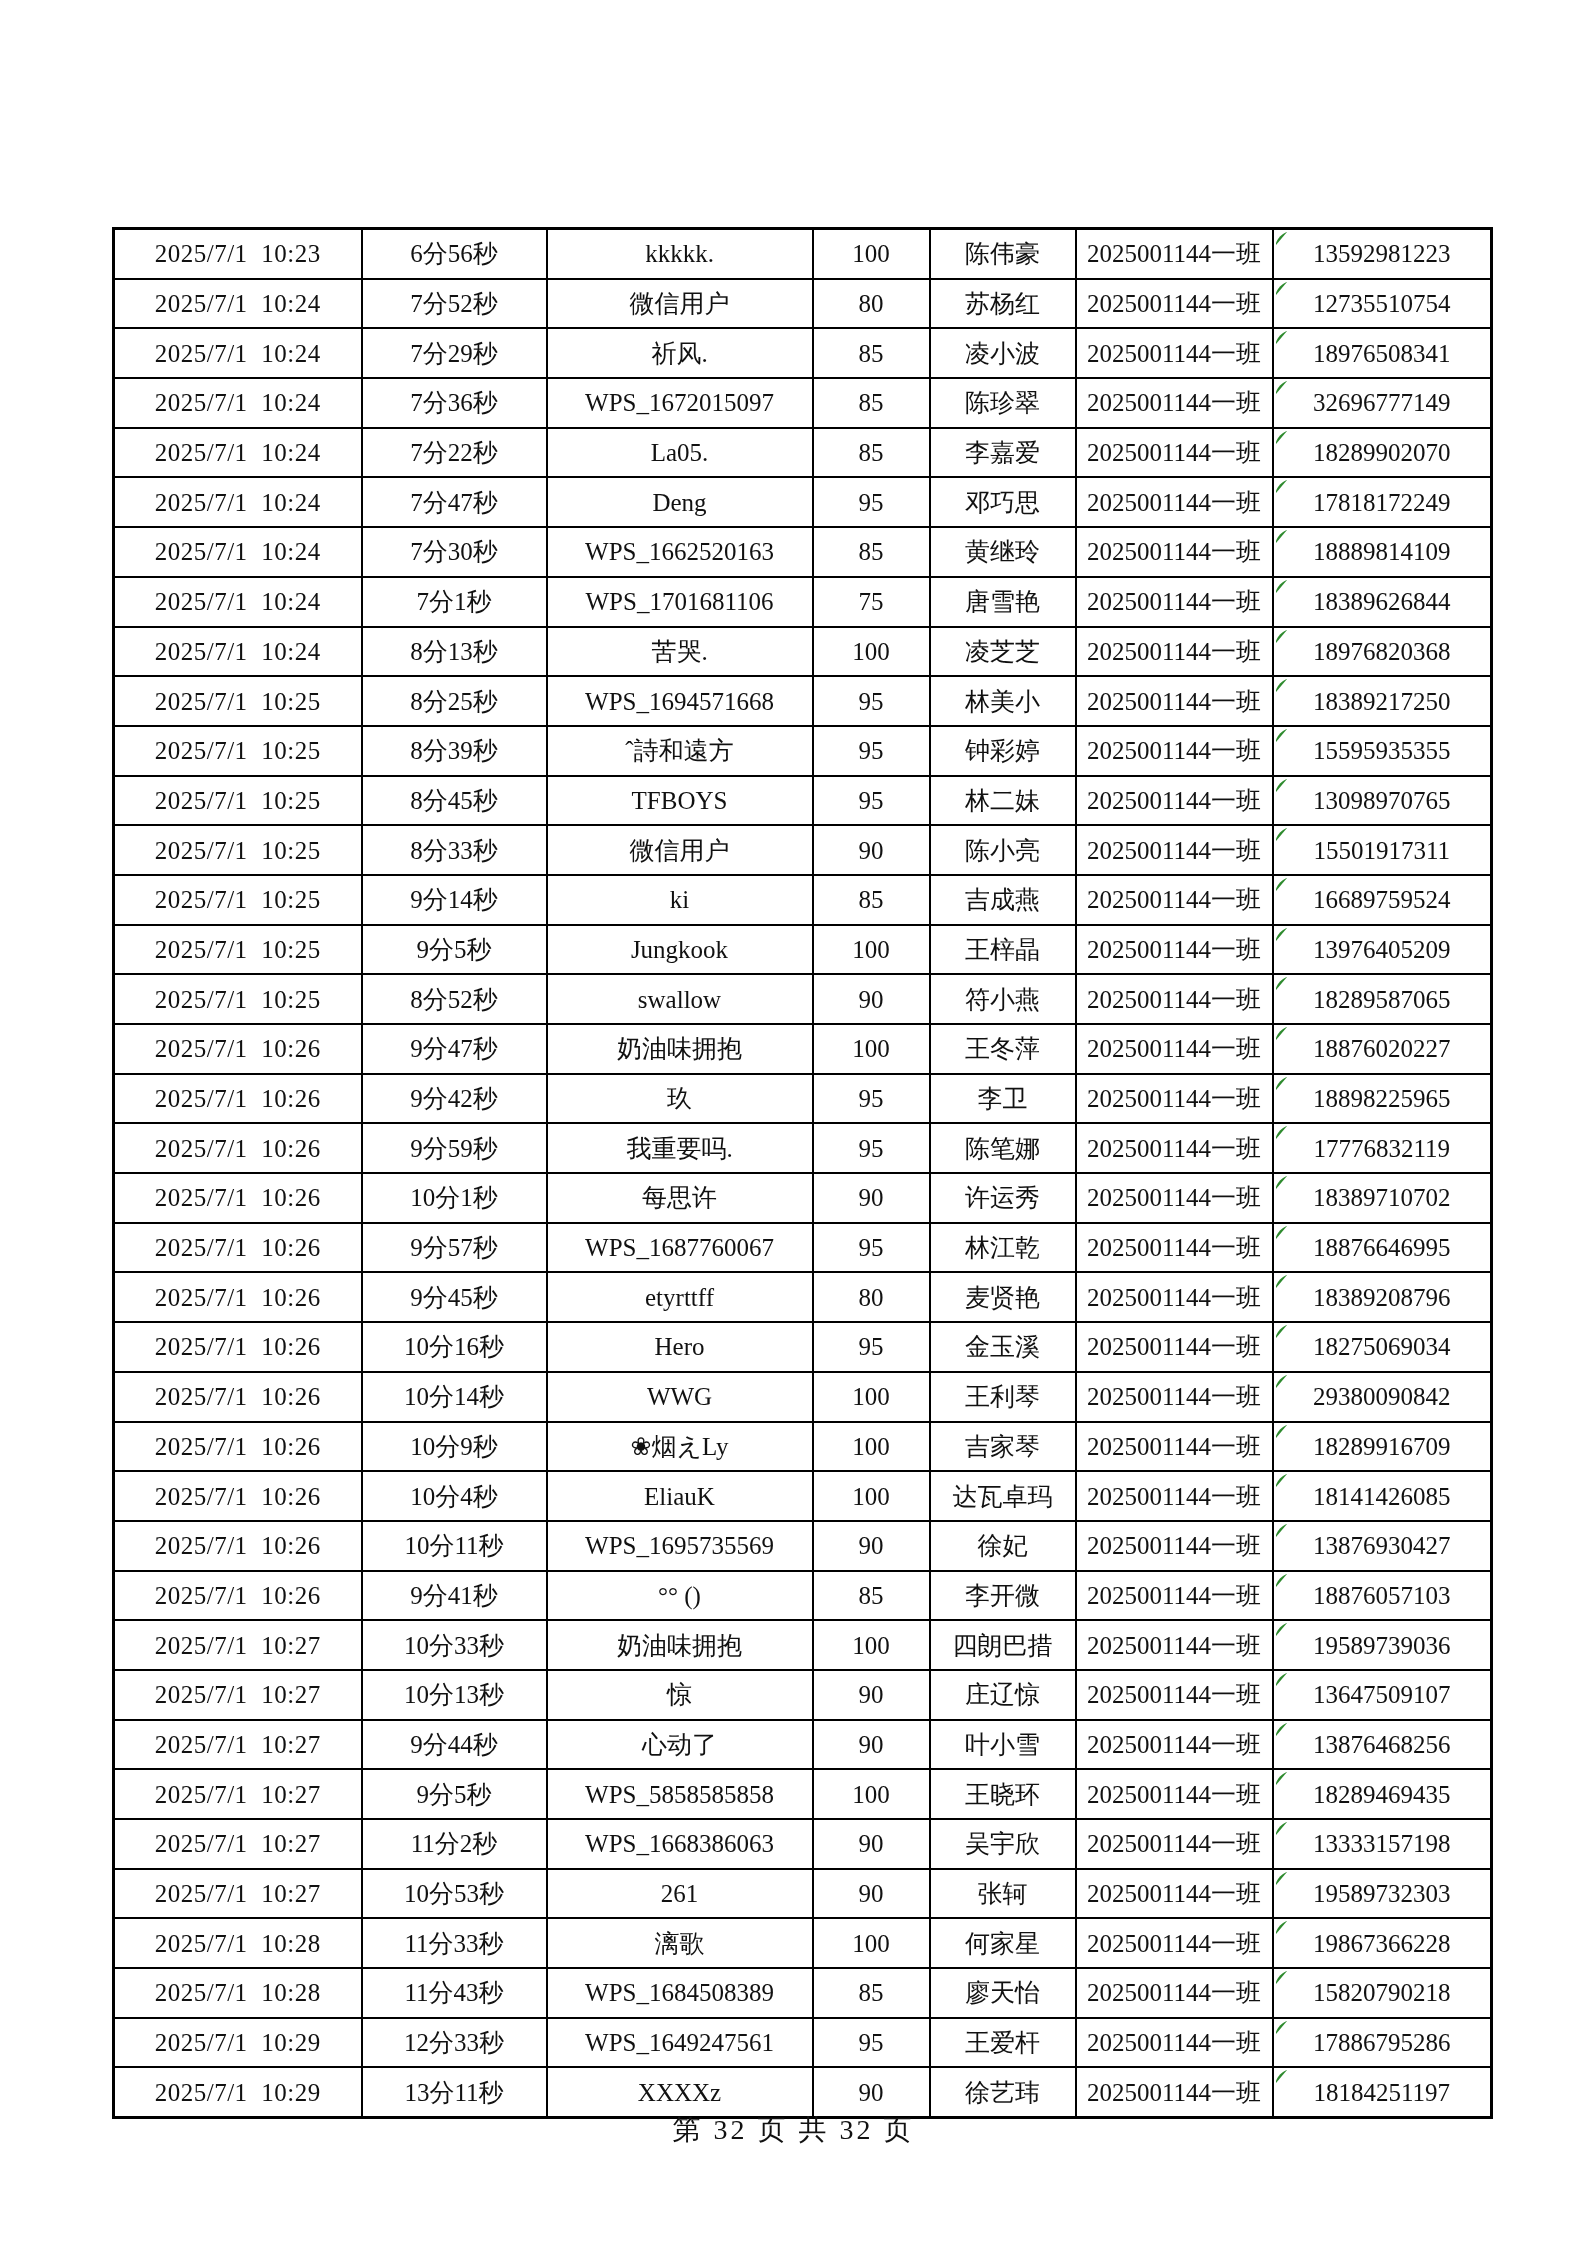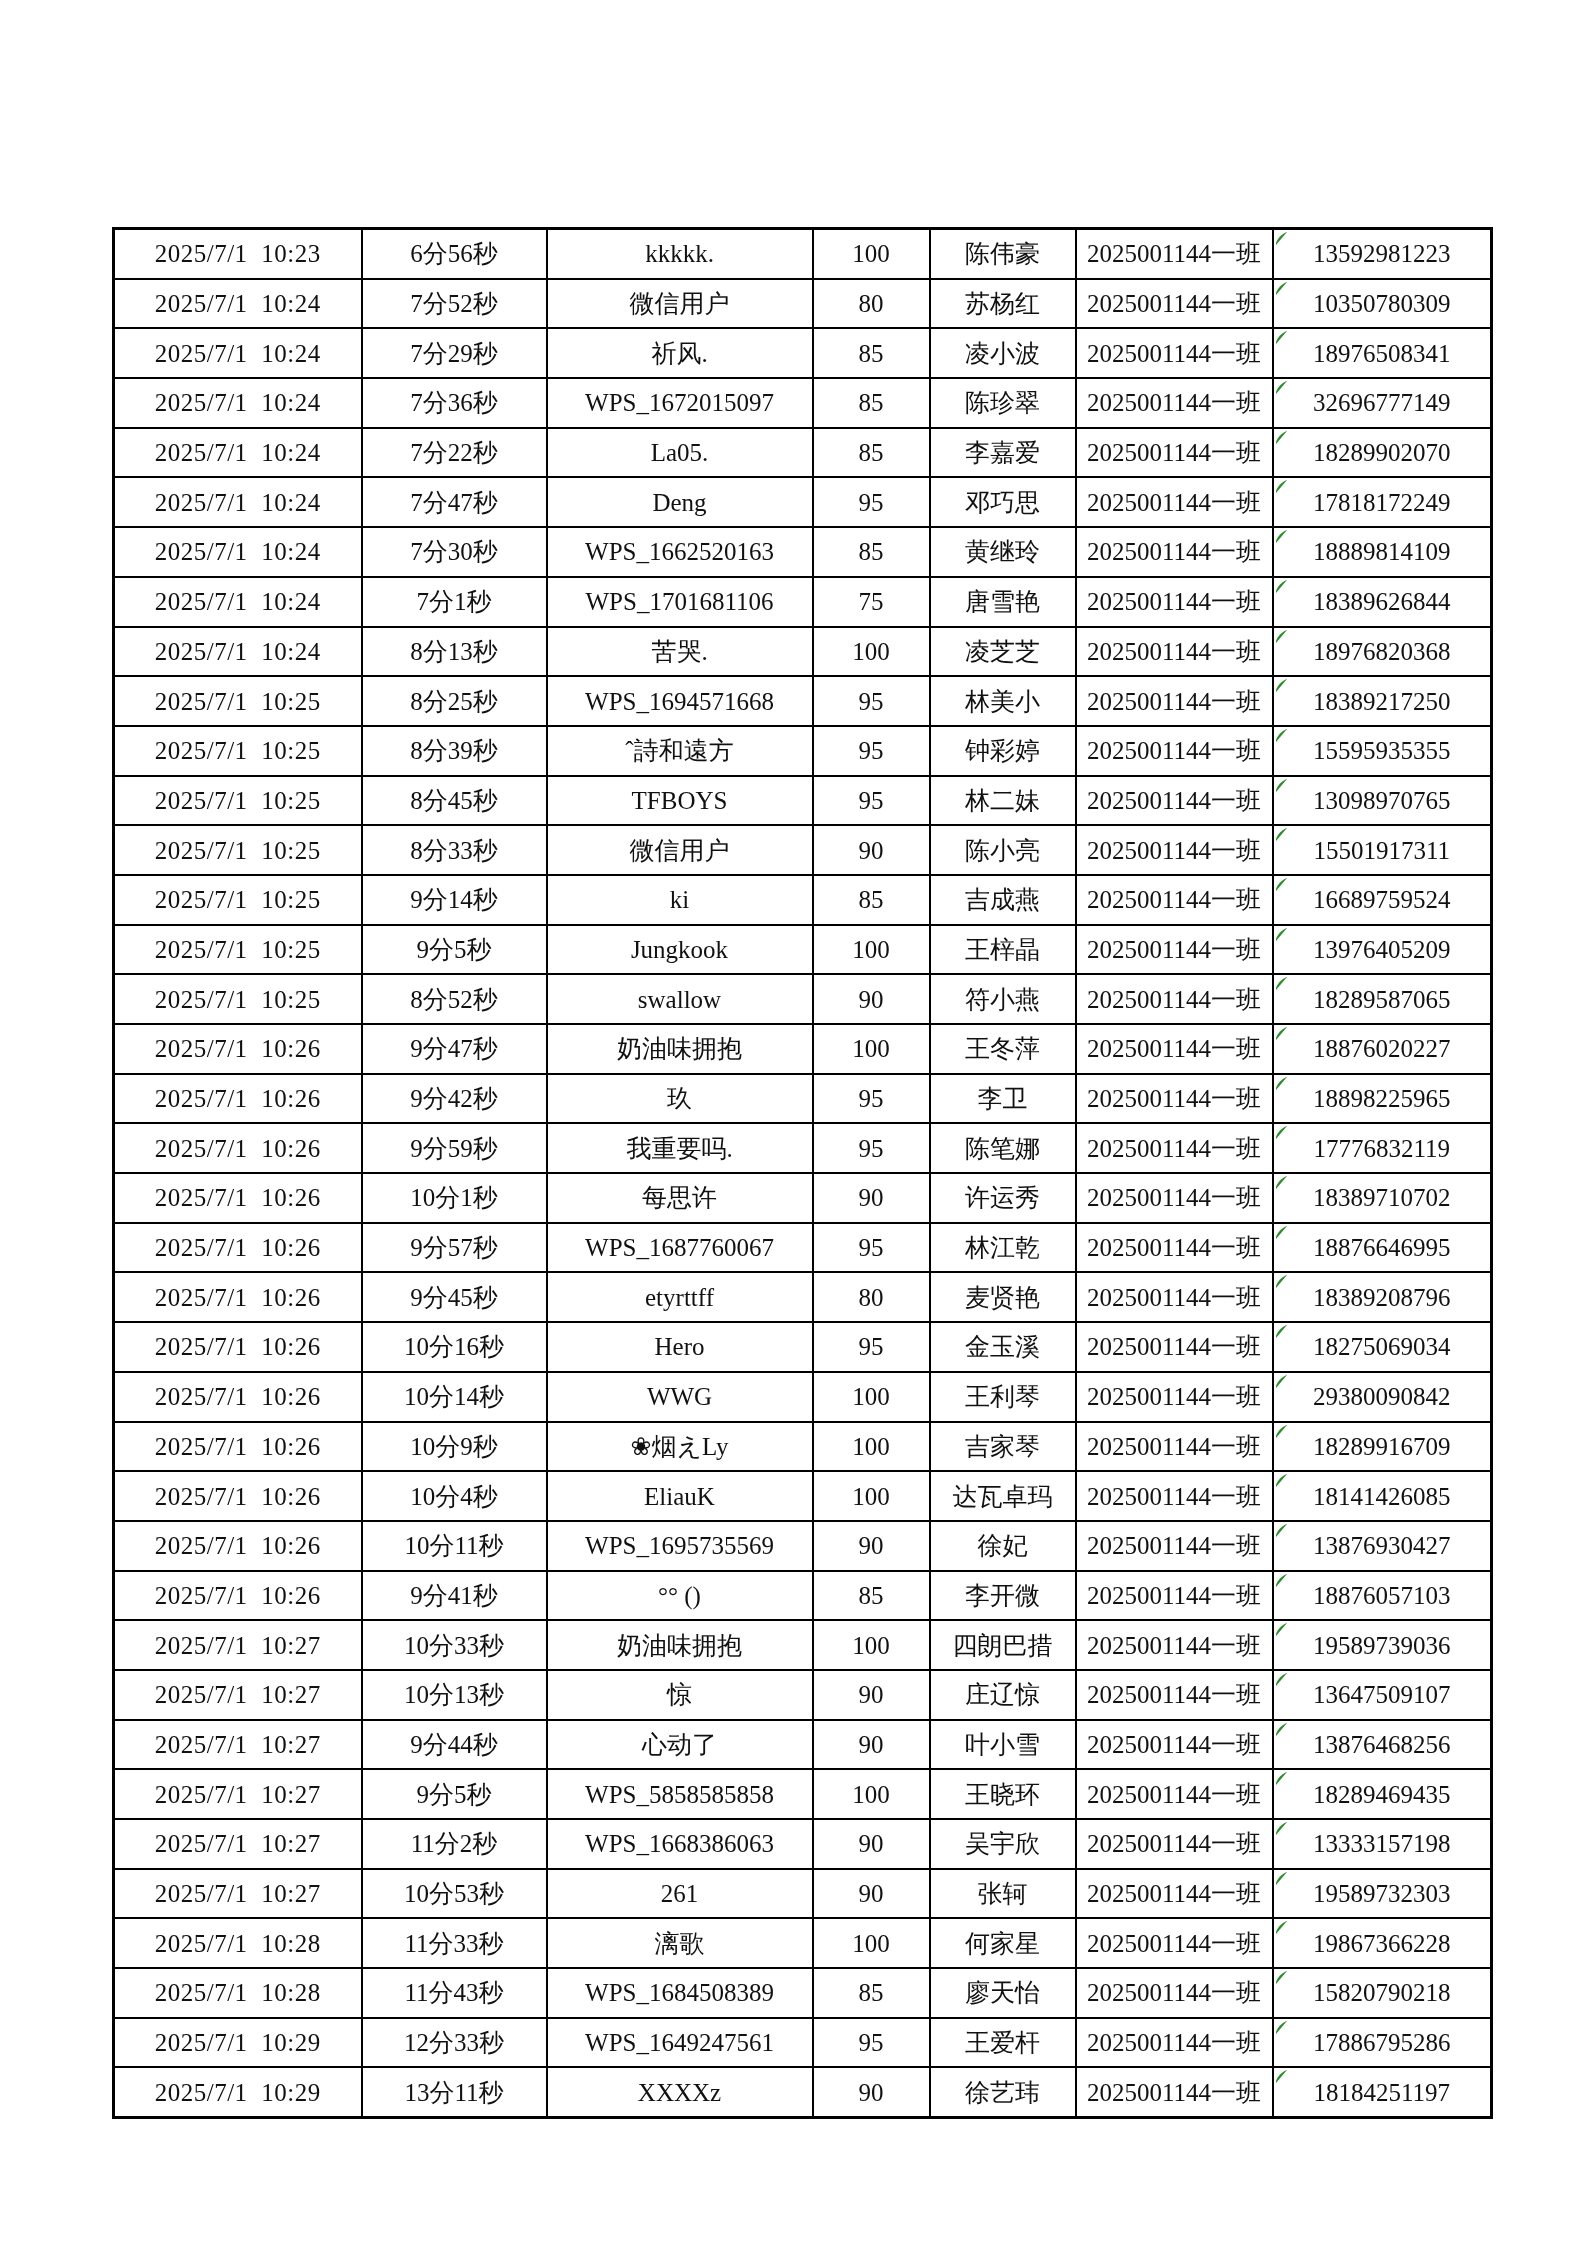--- a/index.html
+++ b/index.html
@@ -62,21 +62,21 @@
           <td class="c5">2025001144一班</td>
           <td class="c6"><span class="tri"></span><span>13592981223</span></td>
         </tr>
         <tr>
           <td class="c0">2025/7/1 10:24</td>
           <td class="c1">7分52秒</td>
           <td class="c2">微信用户</td>
           <td class="c3">80</td>
           <td class="c4">苏杨红</td>
           <td class="c5">2025001144一班</td>
-          <td class="c6"><span class="tri"></span><span>10350780309</span></td>
+          <td class="c6"><span class="tri"></span><span>12735510754</span></td>
         </tr>
         <tr>
           <td class="c0">2025/7/1 10:24</td>
           <td class="c1">7分29秒</td>
           <td class="c2">祈风.</td>
           <td class="c3">85</td>
           <td class="c4">凌小波</td>
           <td class="c5">2025001144一班</td>
           <td class="c6"><span class="tri"></span><span>18976508341</span></td>
         </tr>
@@ -391,14 +391,15 @@
           <td class="c1">13分11秒</td>
           <td class="c2">XXXXz</td>
           <td class="c3">90</td>
           <td class="c4">徐艺玮</td>
           <td class="c5">2025001144一班</td>
           <td class="c6"><span class="tri"></span><span>18184251197</span></td>
         </tr>
       </tbody>
   </table>
 
+  <div class="footer">第 32 页 共 32 页</div>
 
 </div>
 
 </body></html>

